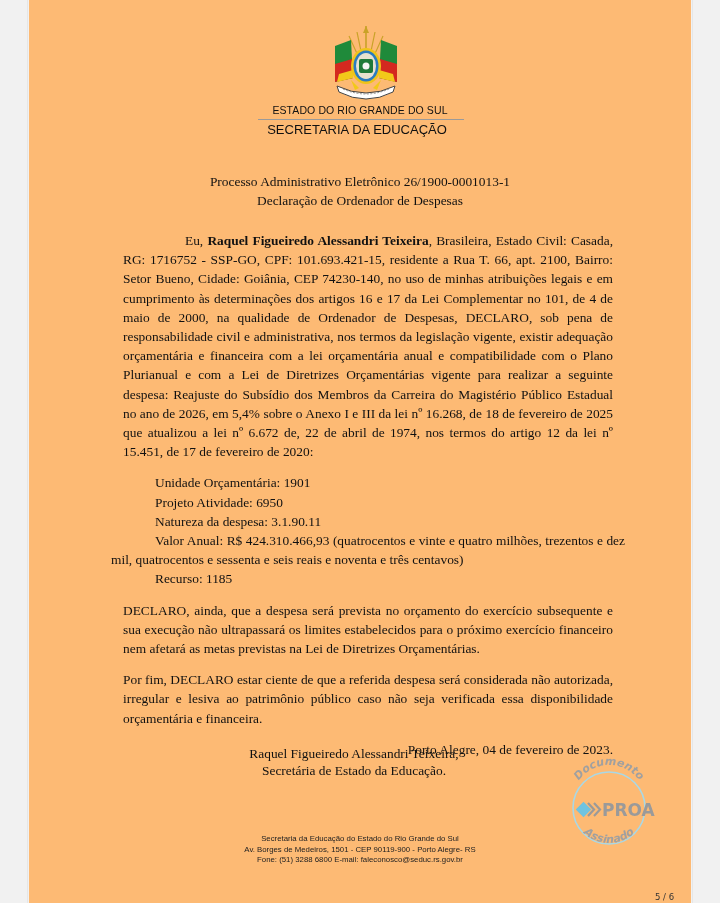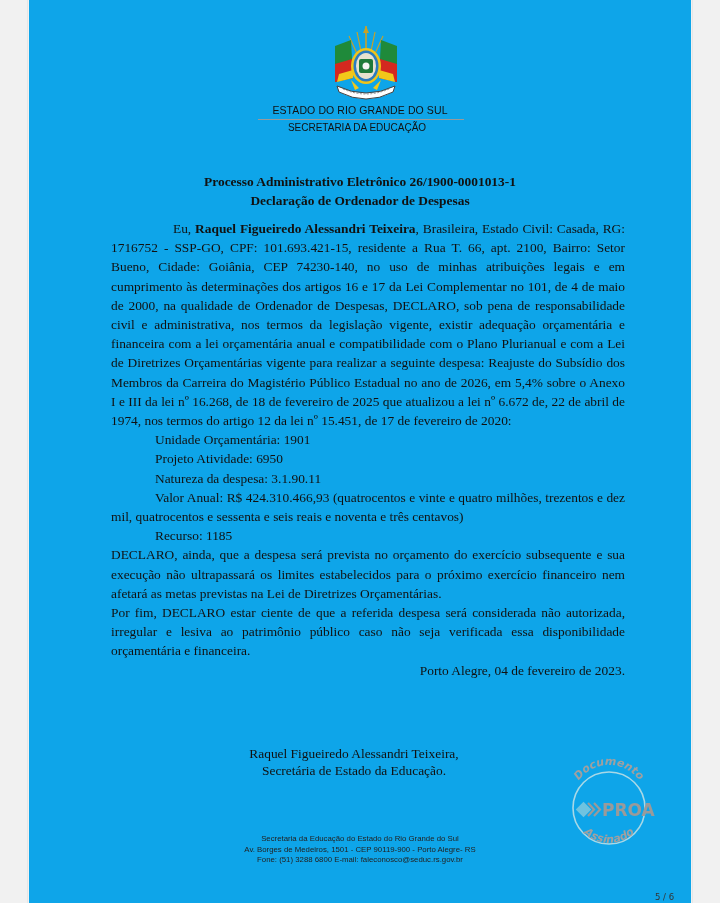--- a/index.html
+++ b/index.html
@@ -2,32 +2,32 @@
 <html><head>
 <meta charset="utf-8">
 <style>
   * { box-sizing: border-box; margin: 0; padding: 0; }
   html, body { width: 720px; height: 903px; background: #f1f1f1; overflow: hidden; }
   body { position: relative; font-family: "Liberation Serif", serif; color: #111; }
 
   .side-left { position: absolute; left: 0; top: 0; width: 28px; height: 903px; background: #f1f1f1; border-right: 1px solid #e6e6e6; }
   .side-right { position: absolute; right: 0; top: 0; width: 28px; height: 903px; background: #f1f1f1; border-left: 1px solid #e6e6e6; }
 
-  .sheet { position: absolute; left: 29px; top: 0; width: 662px; height: 903px; background: #0ea5e9; }
+  .sheet { position: absolute; left: 29px; top: 0; width: 662px; height: 903px; background: #fdba74; }
 
   .header { position: absolute; left: 0; top: 0; width: 662px; }
   .coat { position: absolute; left: 300px; top: 26px; width: 74px; height: 78px; }
   .state-name { position: absolute; left: 0; width: 662px; top: 104px; text-align: center; font-family: "Liberation Sans", sans-serif; font-size: 10.5px; letter-spacing: 0.1px; color: #111; }
   .header-rule { position: absolute; left: 229px; top: 119px; width: 206px; height: 1px; background: #9a9a9a; }
-  .secretaria { position: absolute; left: 0; width: 656px; top: 122px; text-align: center; font-family: "Liberation Sans", sans-serif; font-size: 10px; color: #111; }
+  .secretaria { position: absolute; left: 0; width: 656px; top: 122px; text-align: center; font-family: "Liberation Sans", sans-serif; font-size: 13px; color: #111; }
 
-  .title-block { position: absolute; left: 0; width: 662px; top: 172px; text-align: center; font-weight: bold; font-size: 13.4px; line-height: 19px; }
+  .title-block { position: absolute; left: 0; width: 662px; top: 172px; text-align: center; font-weight: normal; font-size: 13.4px; line-height: 19px; }
 
   .body { position: absolute; left: 82px; width: 514px; top: 219px; font-size: 13.4px; line-height: 19.2px; text-align: justify; }
-  .body p { margin: 0; }
+  .body p { margin: 12px; }
   .indent { text-indent: 62px; }
   .items { }
   .items .item { padding-left: 44px; }
   .items .item.wrap { padding-left: 0; text-indent: 44px; }
   .para2 { margin-top: 19px; }
   .para3 { margin-top: 19px; }
   .date-line { text-align: right; }
 
   .signature { position: absolute; left: 0; width: 650px; top: 745px; text-align: center; font-size: 13.4px; line-height: 17px; }
 

